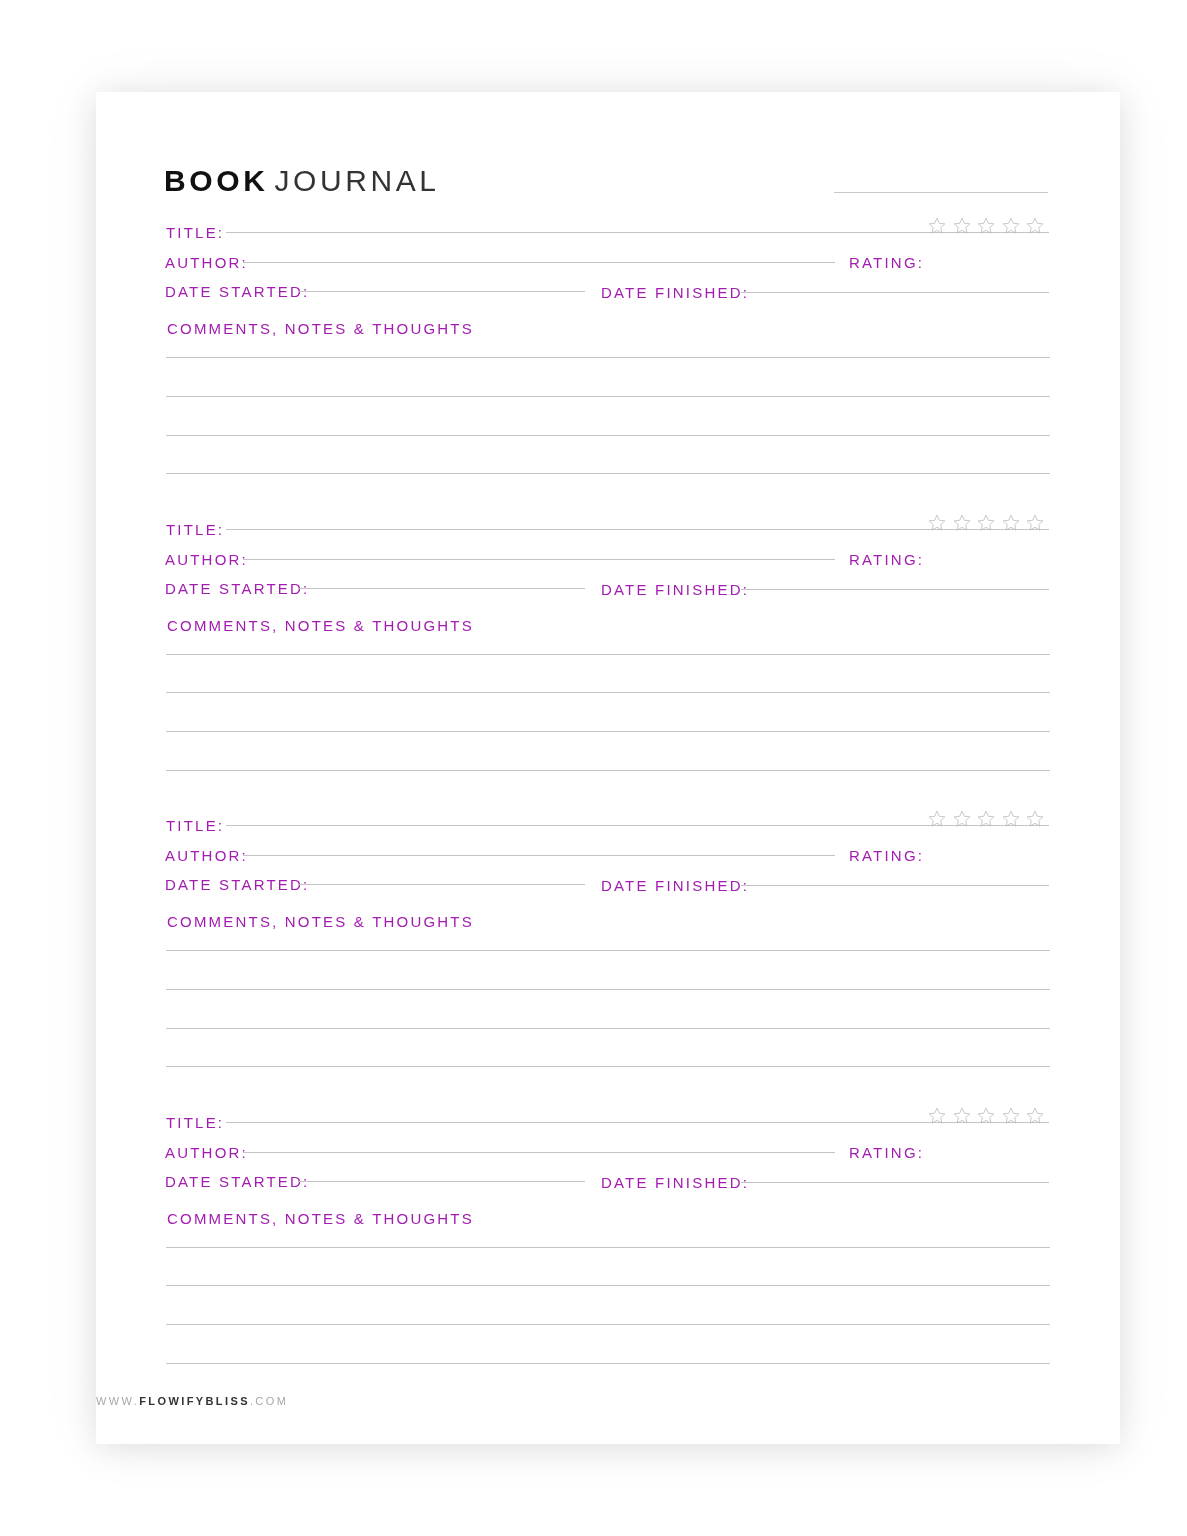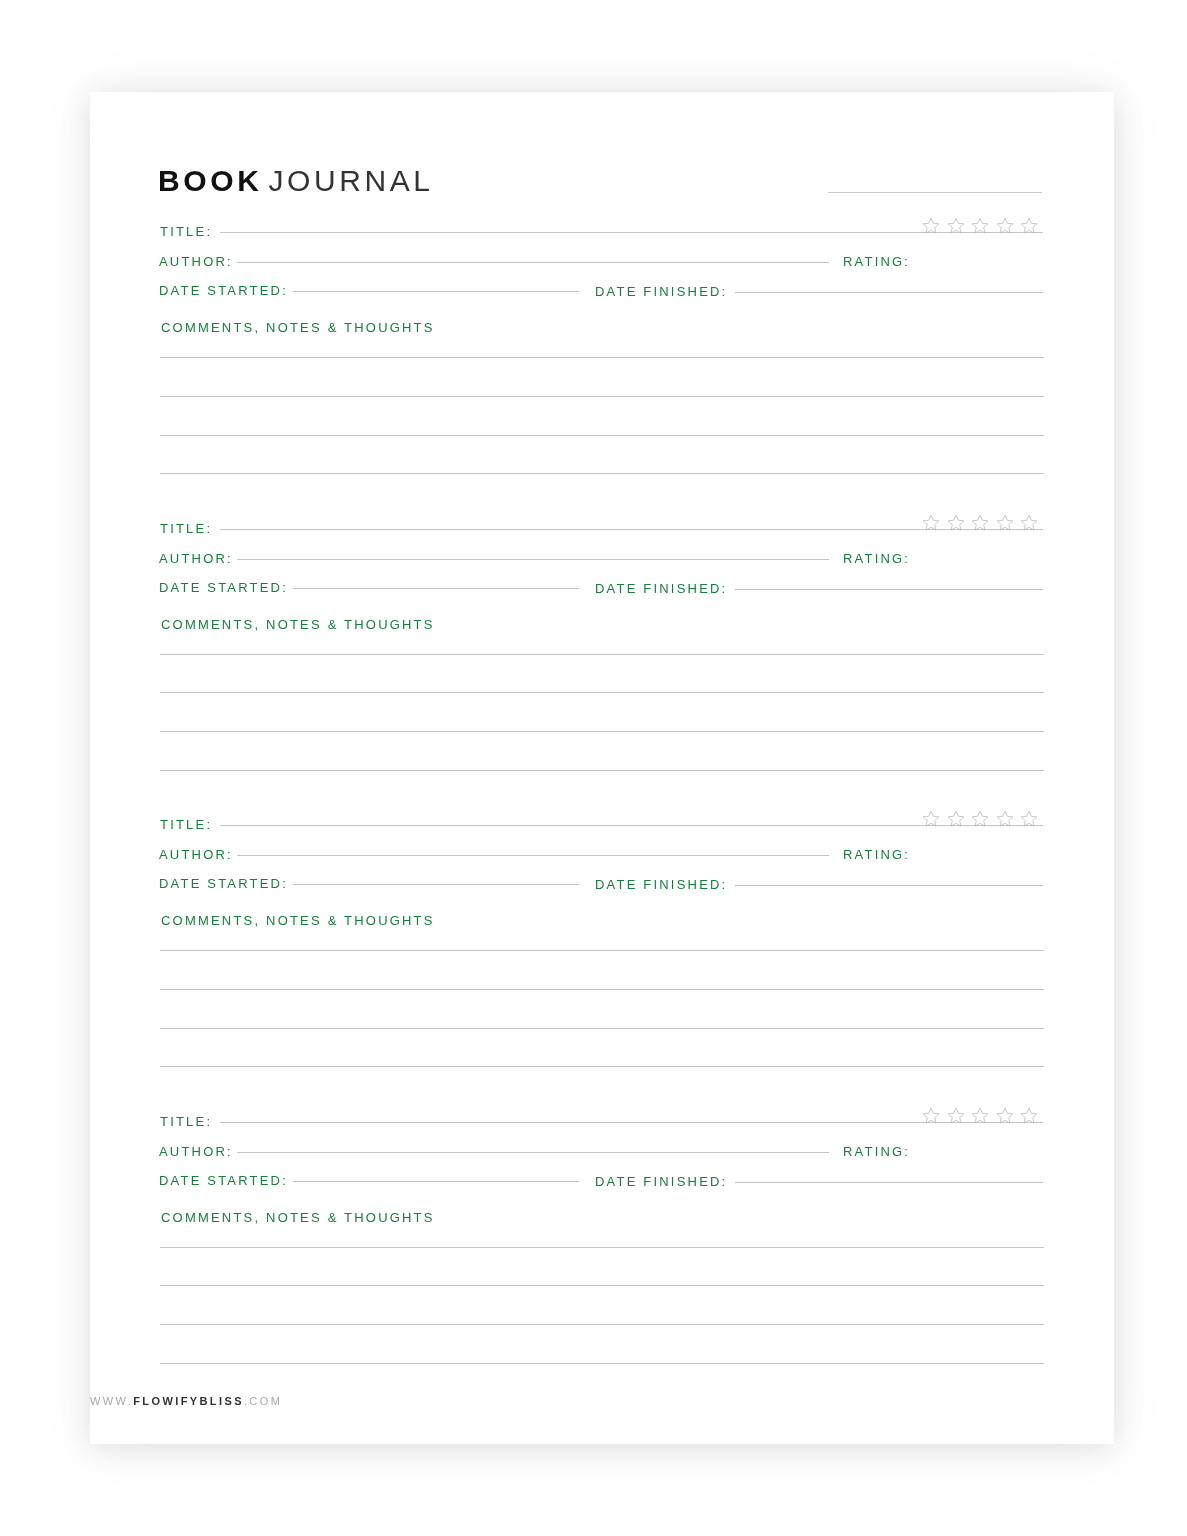--- a/index.html
+++ b/index.html
@@ -6,21 +6,21 @@
     body {
       width: 1187px; height: 1536px;
       background: #ffffff;
       position: relative;
       overflow: hidden;
       font-family: "Liberation Sans", "DejaVu Sans", sans-serif;
       color: #1a1a1a;
     }
     .page {
       position: absolute;
-      left: 90px; top: 92px;
+      left: 96px; top: 92px;
       width: 1024px; height: 1352px;
       background: #ffffff;
       box-shadow: 0 4px 30px rgba(0,0,0,0.10), 0 0 60px rgba(0,0,0,0.05);
     }
     .title {
       position: absolute;
       left: 68px; top: 74px;
       font-size: 30px;
       letter-spacing: 3.6px;
       white-space: nowrap;
@@ -32,23 +32,23 @@
       position: absolute;
       left: 738px; top: 100px; width: 214px;
       height: 0; border-top: 1.5px solid #c8c8c8;
     }
     .section {
       position: absolute;
       left: 0; width: 1024px; height: 280px;
     }
     .lbl {
       position: absolute;
-      font-size: 13px;
+      font-size: 15px;
       letter-spacing: 2.2px;
-      color: #15803d;
+      color: #a21caf;
       white-space: nowrap;
       line-height: 1;
     }
     .ln {
       position: absolute;
       height: 0;
       border-top: 1.5px solid #c4c4c4;
     }
     .ln.field { cursor: text; }
     .stars {

